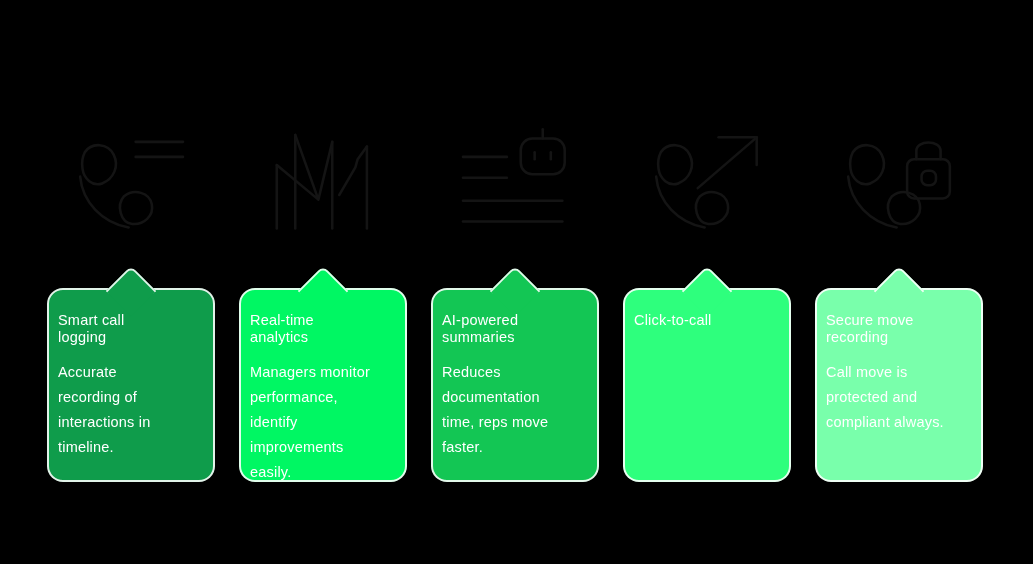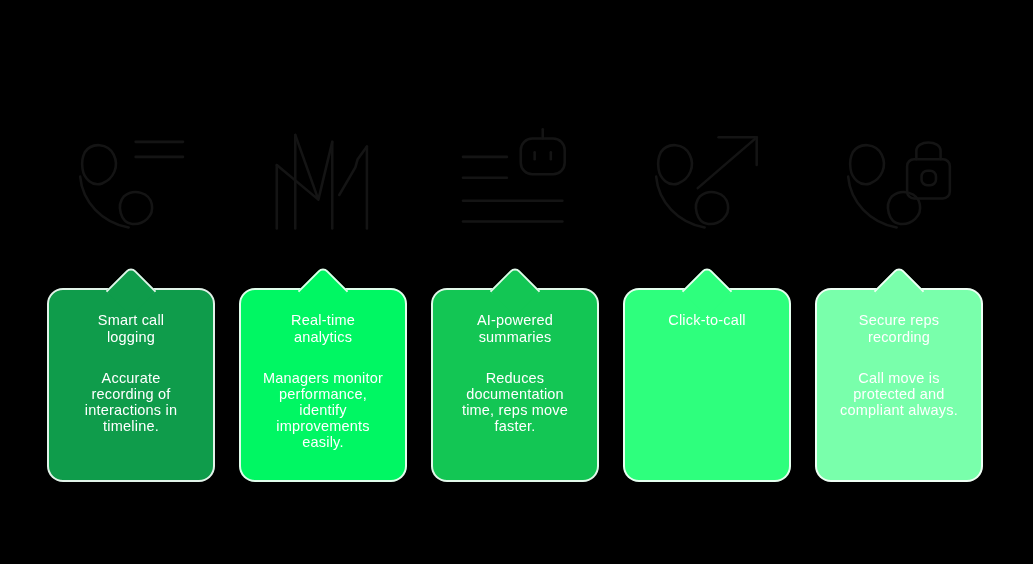--- a/index.html
+++ b/index.html
@@ -22,37 +22,36 @@
     fill:none; stroke:var(--icon-stroke,#141414);
     stroke-width:2.2; stroke-linecap:round; stroke-linejoin:round;
   }
 
   .card {
     position:relative; margin-top:50px; height:194px;
     background:var(--card,#0F9C4B);
     border:2px solid var(--card-border,rgba(255,255,255,.88));
     border-radius:16px;
     padding:22px 9px 12px;
-    text-align:center;
   }
   .card::before {
     content:""; position:absolute; top:-17px; left:50%;
     width:34px; height:34px;
     background:var(--card,#0F9C4B);
     transform:translateX(-50%) rotate(45deg);
     border-top:2px solid var(--card-border,rgba(255,255,255,.88));
     border-left:2px solid var(--card-border,rgba(255,255,255,.88));
     border-radius:7px 0 0 0;
   }
   .card-title, .card-body {
     position:relative; color:var(--text-color,#fff);
     font-size:14.5px; letter-spacing:.2px; white-space:pre-line;
   }
   .card-title { line-height:17px; min-height:34px; }
-  .card-body  { margin-top:24px; line-height:16px; }
+  .card-body  { margin-top:14px; line-height:25px; }
 </style>
 </head>
 <body>
 
 <div class="stage" style="--bg: #000000; --card-border: rgba(255,255,255,0.88); --icon-stroke: #141414; --text-color: #ffffff;">
 
   <div class="feature">
     <div class="icon-wrap">
       <svg viewBox="0 0 100 90" aria-hidden="true">
         <path d="M10,21 C16,12 30,13 35,23 C40,33 35,44 25,48 C17,51 9,44 8,35 C7,28 8,25 10,21 Z"></path>
@@ -137,21 +136,21 @@
       <svg viewBox="0 0 100 90" aria-hidden="true">
         <path d="M10,21 C16,12 30,13 35,23 C40,33 35,44 25,48 C17,51 9,44 8,35 C7,28 8,25 10,21 Z"></path>
         <path d="M44,59 C53,52 66,56 68,66 C70,76 61,84 51,83 C41,82 37,67 44,59 Z"></path>
         <path d="M6,42 C8,64 25,82 48,86"></path>
         <rect x="57" y="27" width="37" height="34" rx="6"></rect>
         <path d="M65,27 V20 C65,10 86,10 86,20 V27"></path>
         <rect x="69.5" y="37" width="12.5" height="12.5" rx="5"></rect>
       </svg>
     </div>
     <div class="card" style="--card: #79FFAB;">
-      <div class="card-title">Secure reps
+      <div class="card-title">Secure move
 recording</div>
       <div class="card-body">Call move is
 protected and
 compliant always.</div>
     </div>
   </div>
 
 </div>
 
 </body></html>

